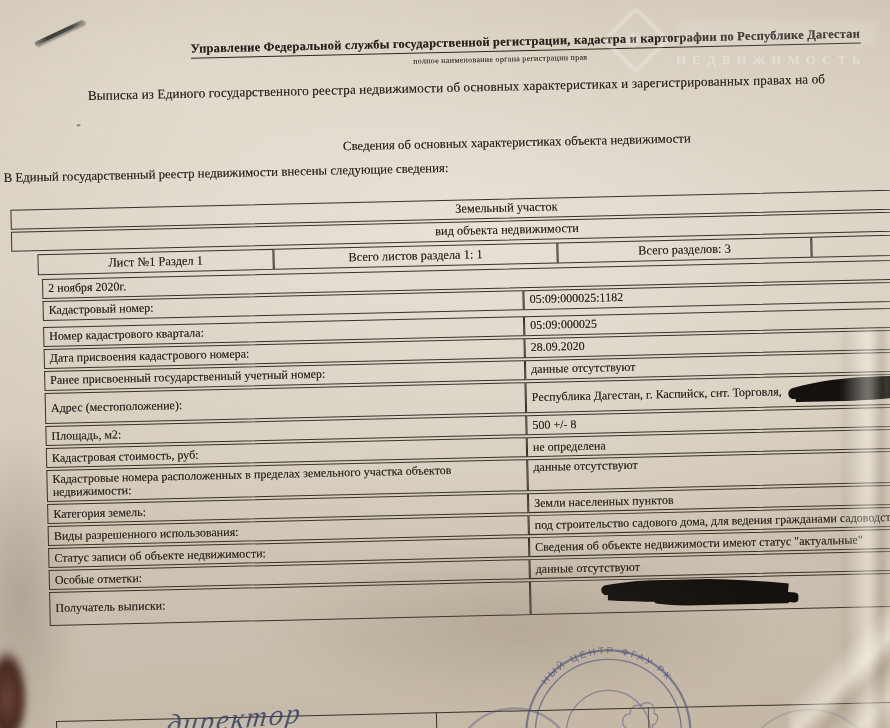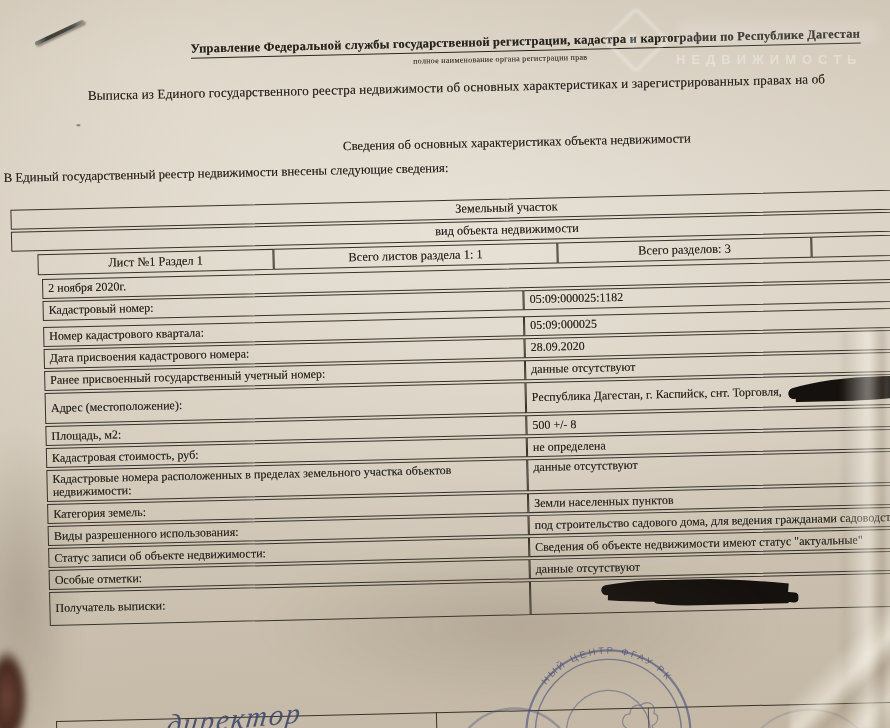--- a/index.html
+++ b/index.html
@@ -48,21 +48,21 @@
     left:612px;top:16px;width:40px;height:40px;
     border:4px solid rgba(255,255,255,.26);
     transform:rotate(45deg);border-radius:6px;filter:blur(1px);
   }
   .wm-diamond-dot{left:627px;top:34px;width:12px;height:12px;background:rgba(255,255,255,.22);transform:rotate(45deg);filter:blur(1px);}
   .wm-bigword{
     left:678px;top:20px;width:200px;height:26px;border-radius:6px;
     background:rgba(255,255,255,.13);filter:blur(4px);
   }
   .wm-text{
-    left:676px;top:52px;font-family:Liberation Sans, sans-serif;
+    left:676px;top:52px;font-family:Liberation Serif, serif;
     font-size:13px;font-weight:700;letter-spacing:6px;filter:blur(.4px);
   }
   
   #doc{position:absolute;left:0;top:0;width:1010px;height:760px;transform:rotate(-1.3deg);transform-origin:445px 364px;}
   .abs{position:absolute;}
   .t{text-shadow:0 0 .6px rgba(45,38,30,.55);}
   .title{
     left:198px;top:36px;font-size:12.5px;font-weight:700;white-space:nowrap;
     border-bottom:1.2px solid #2c2620;padding-bottom:1px;letter-spacing:.2px;
   }

